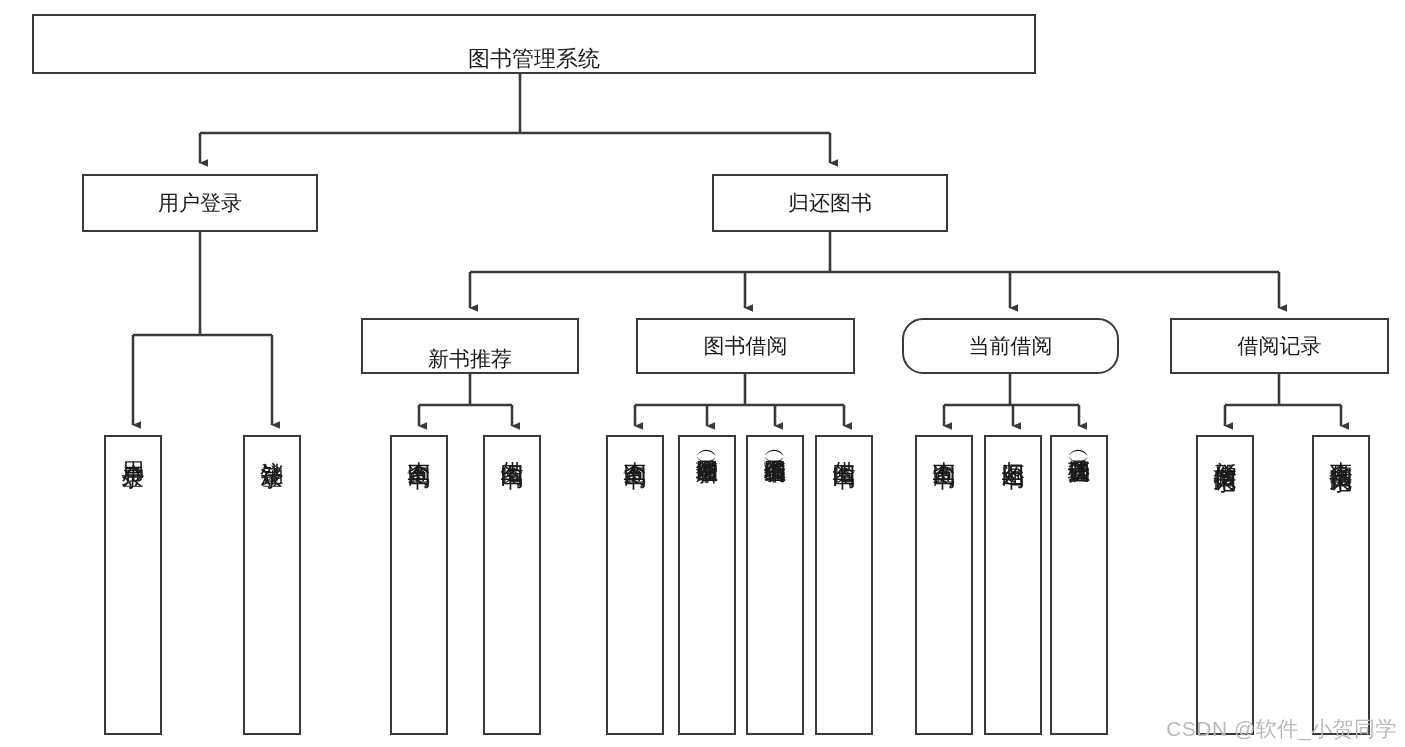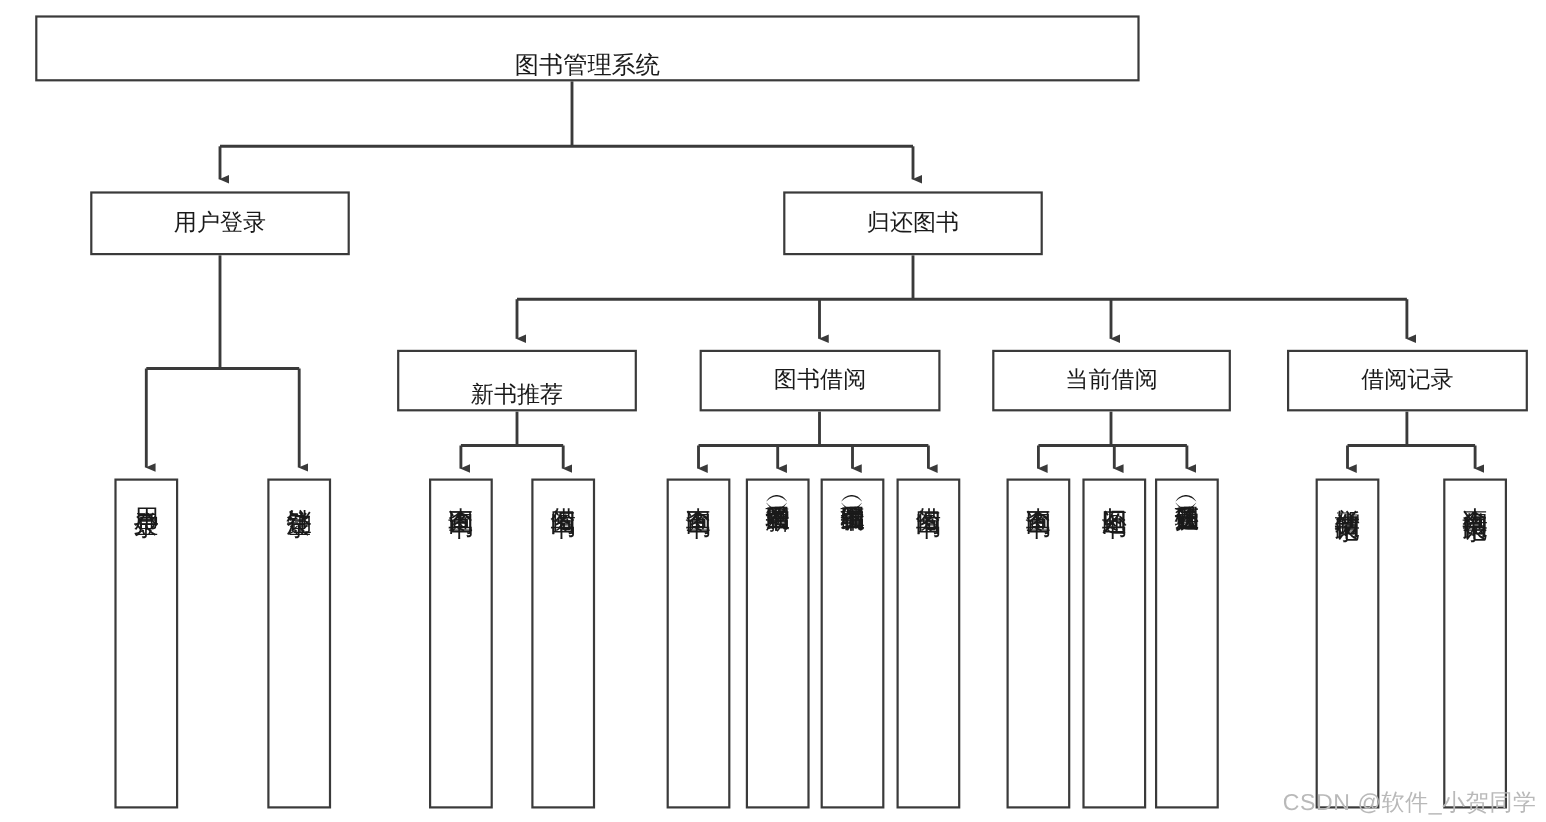--- a/index.html
+++ b/index.html
@@ -141,21 +141,21 @@
   <div class="node horiz" style="left: 712px; top: 174px; width: 236px; height: 58px;">
     <span class="node-label">归还图书</span>
   </div>
 
   <div class="node horiz" style="left: 361px; top: 318px; width: 218px; height: 56px; align-items: flex-end;">
     <span class="node-label">新书推荐</span>
   </div>
   <div class="node horiz" style="left: 636px; top: 318px; width: 219px; height: 56px;">
     <span class="node-label">图书借阅</span>
   </div>
-  <div class="node horiz" style="left: 902px; top: 318px; width: 217px; height: 56px;">
+  <div class="node horiz" style="left: 902px; top: 318px; width: 217px; height: 56px; border-radius: 21px;">
     <span class="node-label">当前借阅</span>
   </div>
   <div class="node horiz" style="left: 1170px; top: 318px; width: 219px; height: 56px;">
     <span class="node-label">借阅记录</span>
   </div>
 
   <div class="node vert" style="left: 104px; top: 435px; width: 58px; height: 300px;">
     <span class="node-label">用户登录</span>
   </div>
   <div class="node vert" style="left: 243px; top: 435px; width: 58px; height: 300px;">

